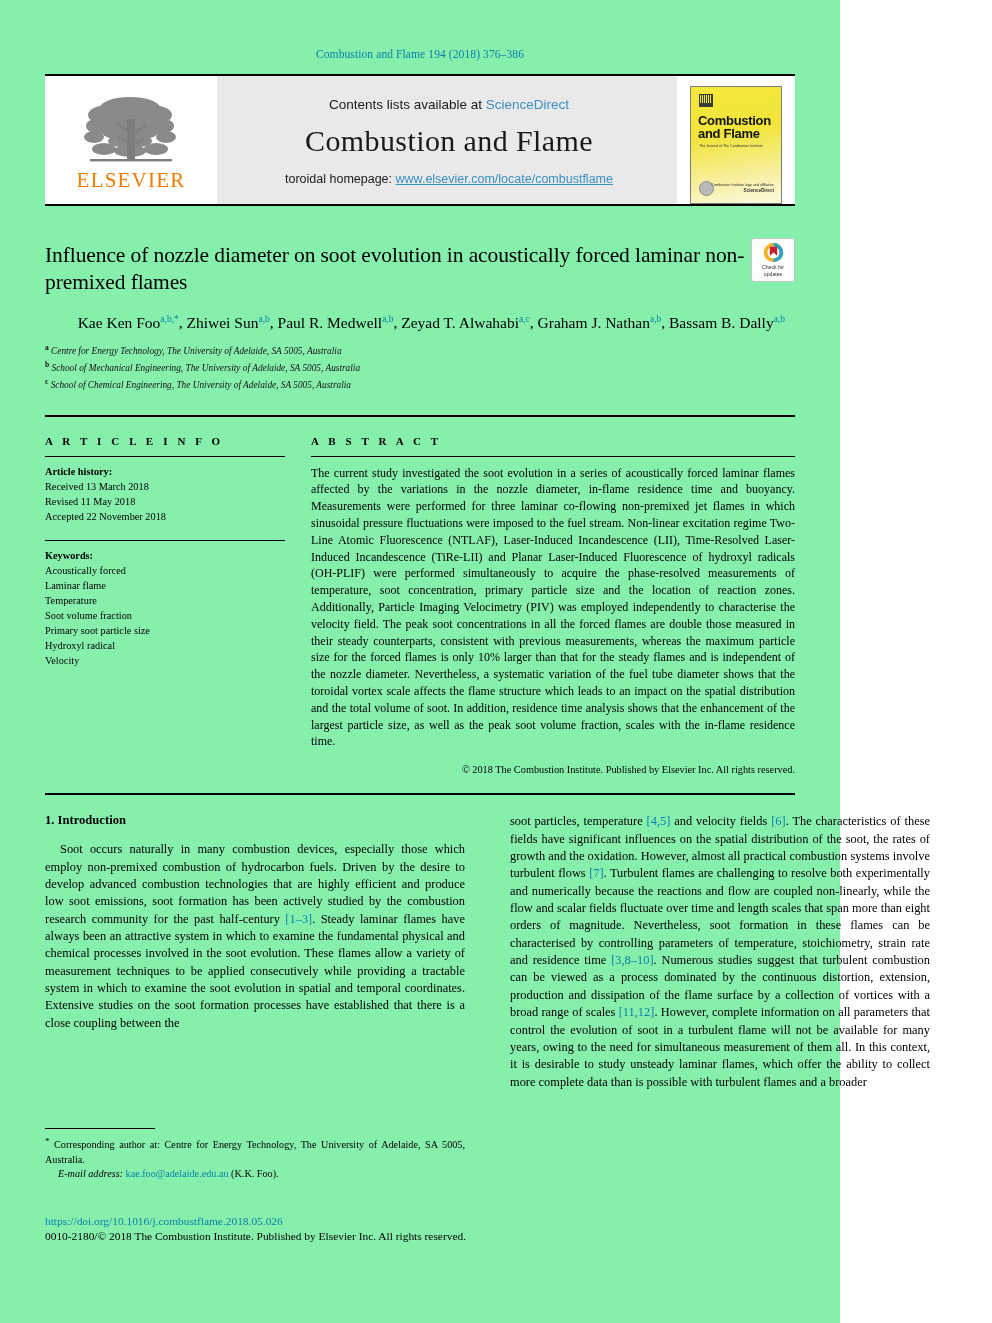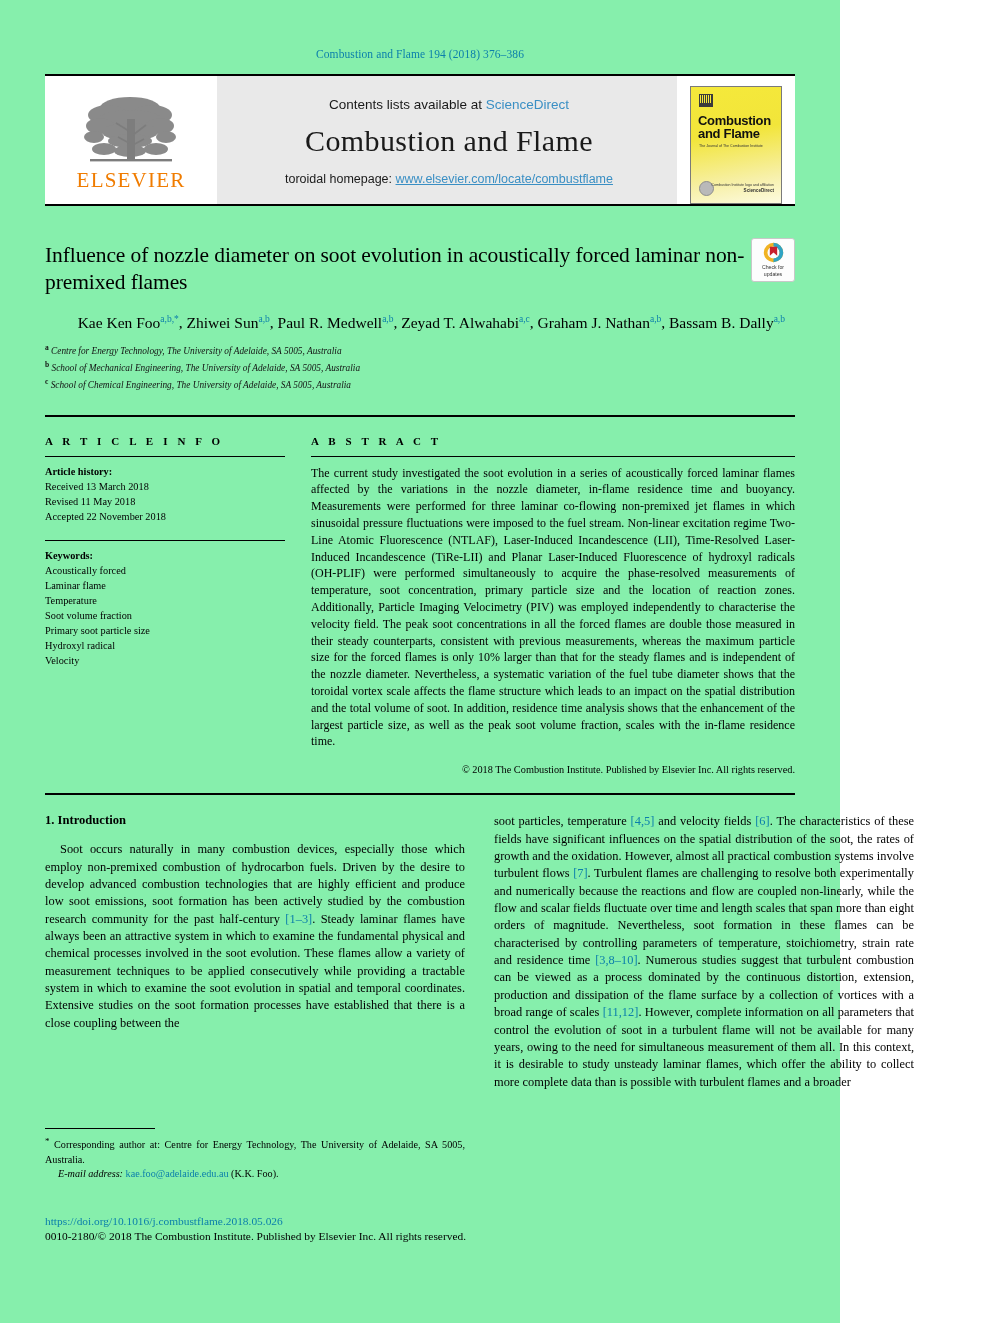--- a/index.html
+++ b/index.html
@@ -256,21 +256,21 @@
   }
 
   
   .body-rule {
     margin: 18px 45px 0 45px;
     border-top: 2.5px solid #000;
   }
   .two-col {
     margin: 18px 45px 0 45px;
     display: flex;
-    gap: 29px;
+    gap: 45px;
   }
   .col { width: 420px; flex: 0 0 420px; }
   .h2 {
     font-family: "Liberation Serif", serif;
     font-weight: bold;
     font-size: 12.6px;
     margin: 0 0 13px 0;
   }
   .para {
     font-size: 12.4px;

